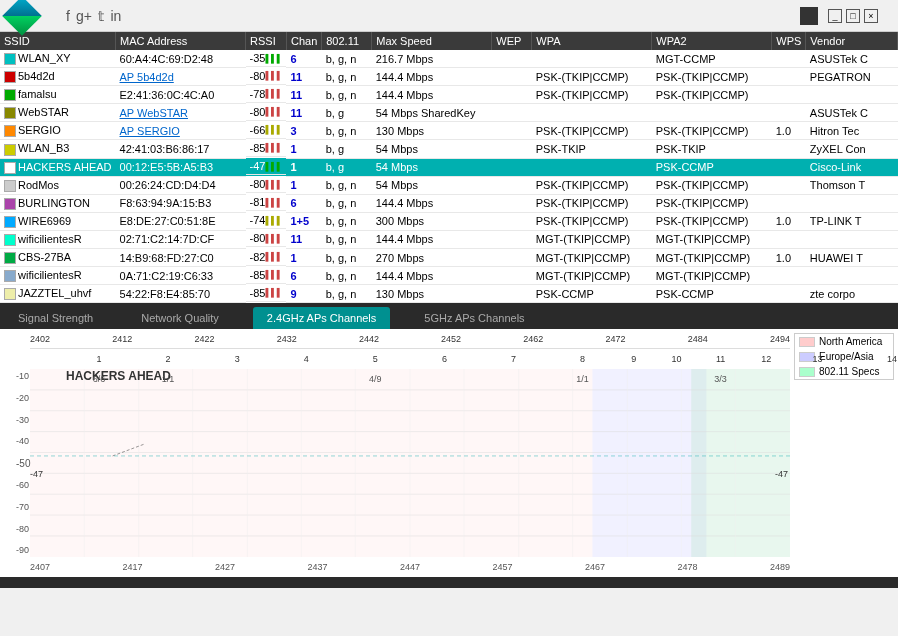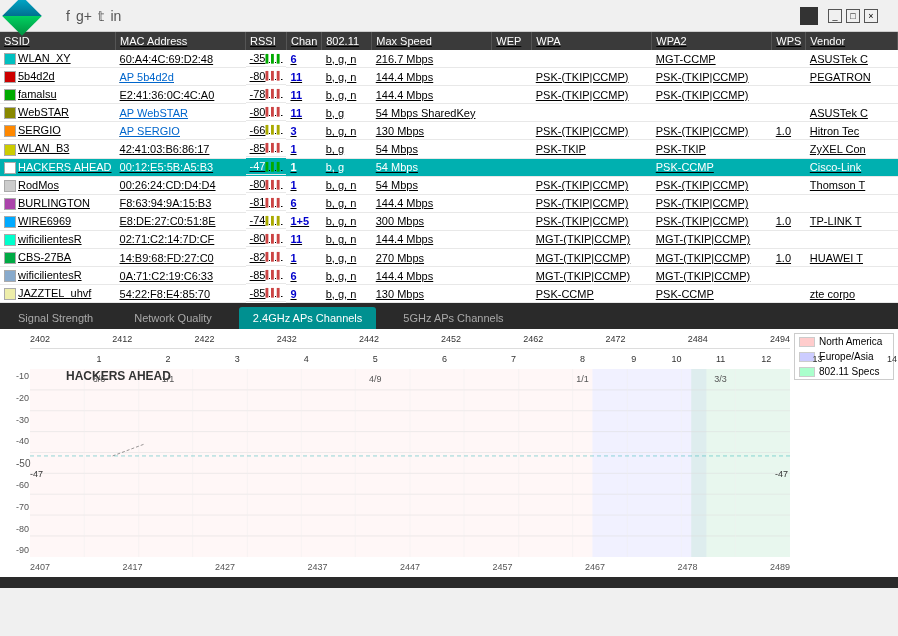--- a/index.html
+++ b/index.html
@@ -67,21 +67,20 @@
     }
 
     
     #network-table {
       width: 100%;
       background: white;
     }
     #network-table table {
       width: 100%;
       border-collapse: collapse;
-      text-decoration: underline;
     }
     #network-table th {
       background: #3a3a3a;
       color: white;
       padding: 3px 4px;
       text-align: left;
       border-right: 1px solid #555;
       font-size: 11px;
       font-weight: normal;
     }
@@ -105,21 +104,21 @@
 
     
     #bottom-panel {
       background: #2a2a2a;
       height: 285px;
     }
     #tab-bar {
       display: flex;
       background: #2a2a2a;
       padding: 4px 4px 0 4px;
-      gap: 13px;
+      gap: 20px;
     }
     .tab-item {
       padding: 5px 14px;
       color: #aaa;
       cursor: pointer;
       font-size: 11px;
       border-radius: 3px 3px 0 0;
     }
     .tab-item.active {
       background: #009090;

